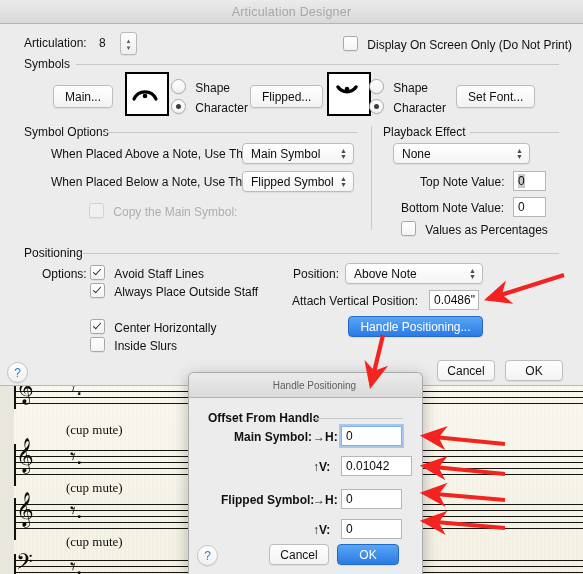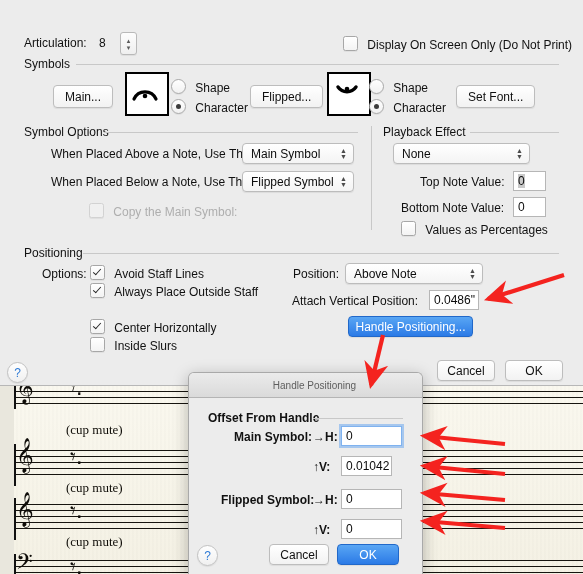--- a/index.html
+++ b/index.html
@@ -156,20 +156,23 @@
       <div class="ln" style="top:6px;"></div>
       <div class="ln" style="top:12px;"></div>
     </div>
     <div class="barline" style="top:169px;height:25px;"></div>
     <div class="clef" style="left:16px;top:166px;font-size:26px;">𝄢</div>
     <div class="rest" style="left:70px;top:171px;">𝄾.</div>
   </div>
 
   <div class="dialog">
 
+    <div class="titlebar">
+      <span class="t">Articulation Designer</span>
+    </div>
 
     <div class="row" style="left:24px;top:36px;text-align:right;">
       <span class="lbl">Articulation:</span>
     </div>
     <div class="row" style="left:99px;top:36px;">
       <span class="lbl">8</span>
     </div>
     <div class="row stepper" style="left:120px;top:32px;">
       <i>▴</i>
       <i>▾</i>
@@ -338,21 +341,21 @@
     <div class="row" style="left:292px;top:294px;">
       <span class="lbl">Attach Vertical Position:</span>
     </div>
     <div class="row" style="left:429px;top:290px;">
       <span class="tf" style="width:50px;overflow:hidden;">
           <span>0.0486"</span>
         </span>
     </div>
 
     <div class="row" style="left:348px;top:316px;">
-      <span class="btn blue" style="width:125px;box-sizing:border-box;">Handle Positioning...</span>
+      <span class="btn blue" style="width:135px;box-sizing:border-box;">Handle Positioning...</span>
     </div>
 
     <div class="help" style="left:7px;top:362px;">
       <span>?</span>
     </div>
     <div class="row" style="left:437px;top:360px;">
       <span class="btn" style="width:58px;box-sizing:border-box;">Cancel</span>
     </div>
     <div class="row" style="left:505px;top:360px;">
       <span class="btn" style="width:58px;box-sizing:border-box;">OK</span>
@@ -376,21 +379,21 @@
     <div class="row" style="left:152px;top:53px;">
       <span class="tf focus" style="width:61px;">
           <span>0</span>
         </span>
     </div>
 
     <div class="row" style="left:124px;top:87px;">
       <span class="lbl" style="font-weight:bold;">↑V:</span>
     </div>
     <div class="row" style="left:152px;top:83px;">
-      <span class="tf" style="width:51px;">
+      <span class="tf" style="width:71px;">
           <span>0.01042</span>
         </span>
     </div>
 
     <div class="row" style="left:32px;top:120px;">
       <span class="lbl" style="font-weight:bold;">Flipped Symbol:</span>
     </div>
     <div class="row" style="left:124px;top:120px;">
       <span class="lbl" style="font-weight:bold;">→H:</span>
     </div>

